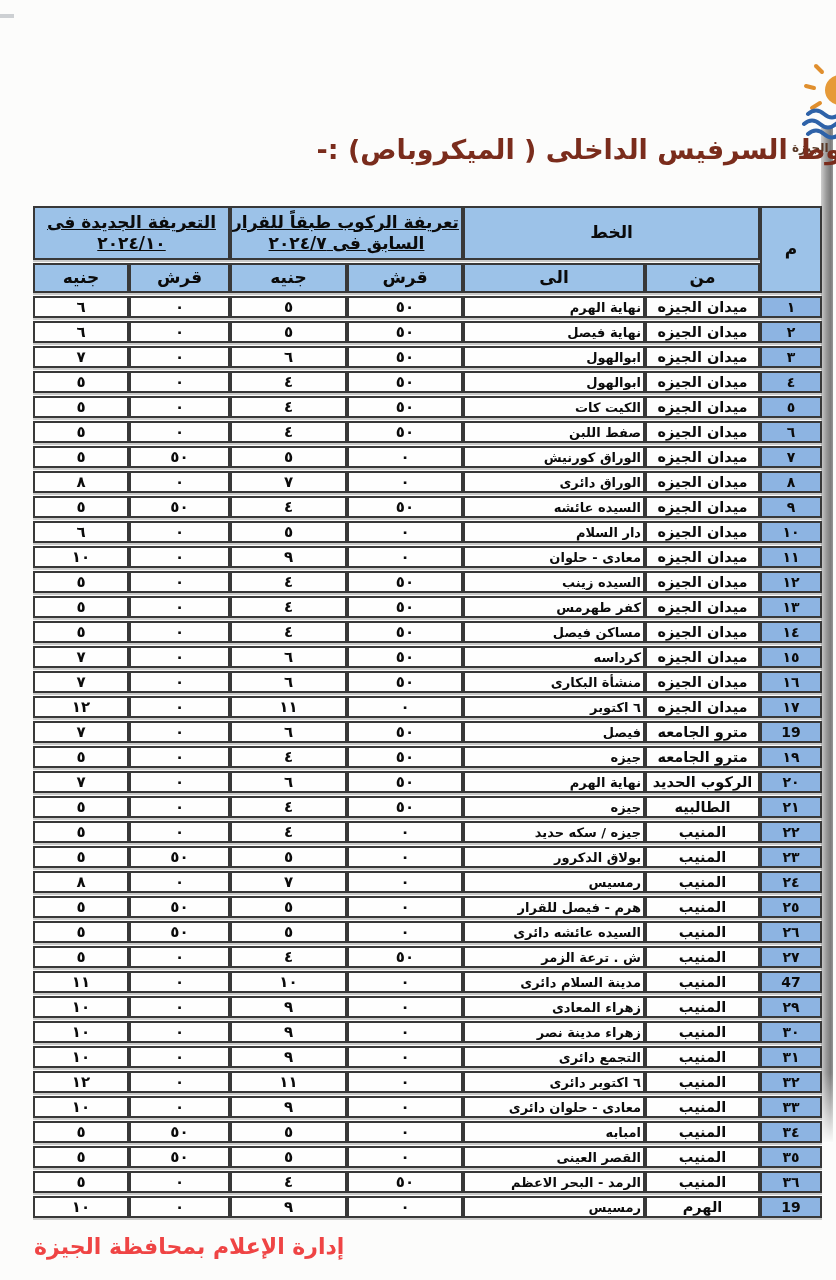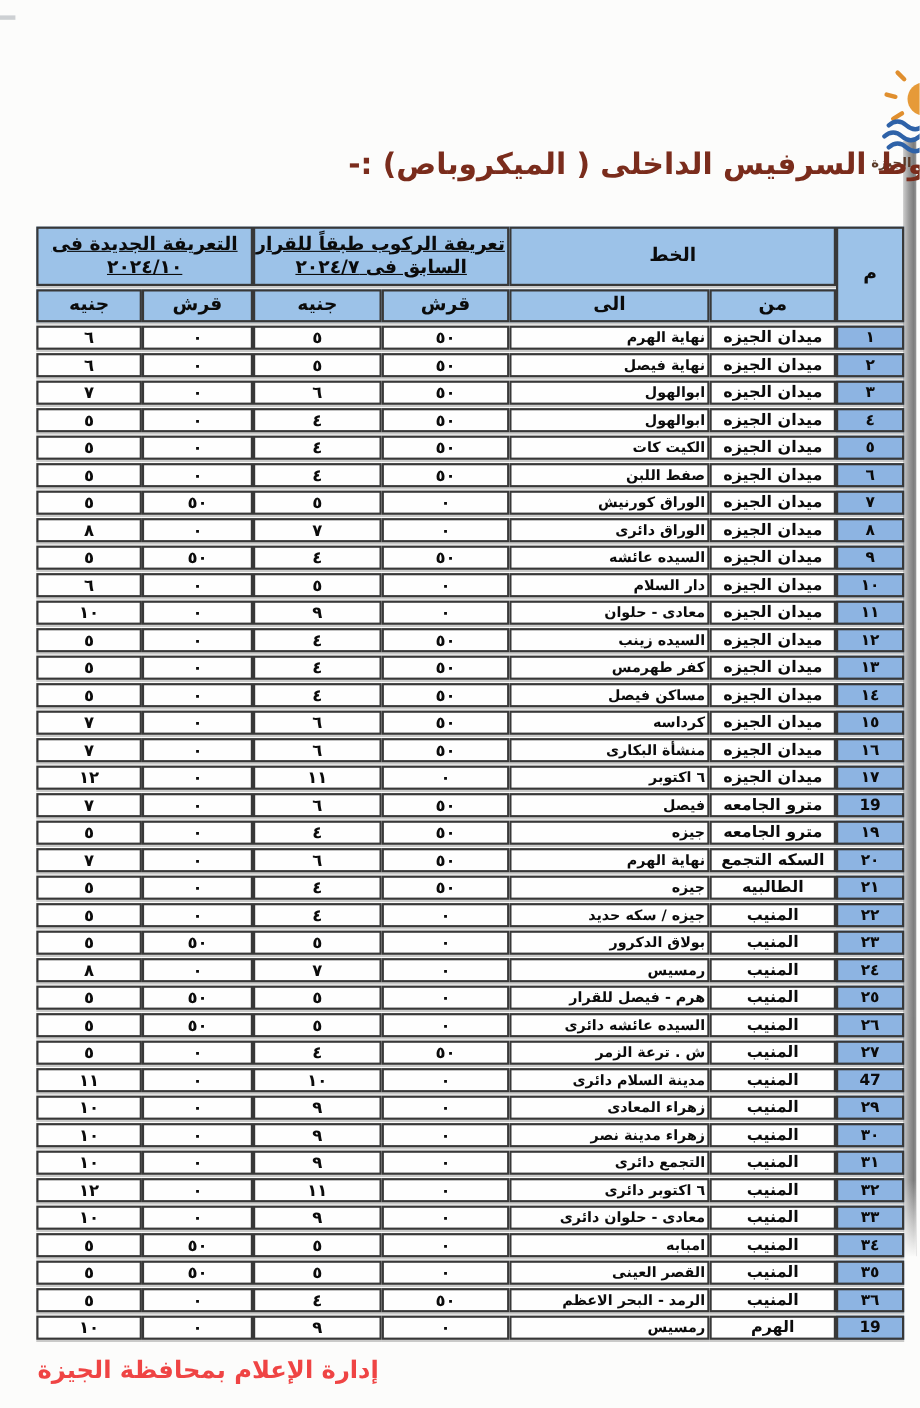--- a/index.html
+++ b/index.html
@@ -294,21 +294,21 @@
         <td class="col-idx">١٩</td>
         <td class="col-from">مترو الجامعه</td>
         <td class="col-to">جيزه</td>
         <td class="col-num">٥٠</td>
         <td class="col-num">٤</td>
         <td class="col-num">٠</td>
         <td class="col-num">٥</td>
       </tr>
       <tr>
         <td class="col-idx">٢٠</td>
-        <td class="col-from">السكه التجمع</td>
+        <td class="col-from">الركوب الحديد</td>
         <td class="col-to">نهاية الهرم</td>
         <td class="col-num">٥٠</td>
         <td class="col-num">٦</td>
         <td class="col-num">٠</td>
         <td class="col-num">٧</td>
       </tr>
       <tr>
         <td class="col-idx">٢١</td>
         <td class="col-from">الطالبيه</td>
         <td class="col-to">جيزه</td>

